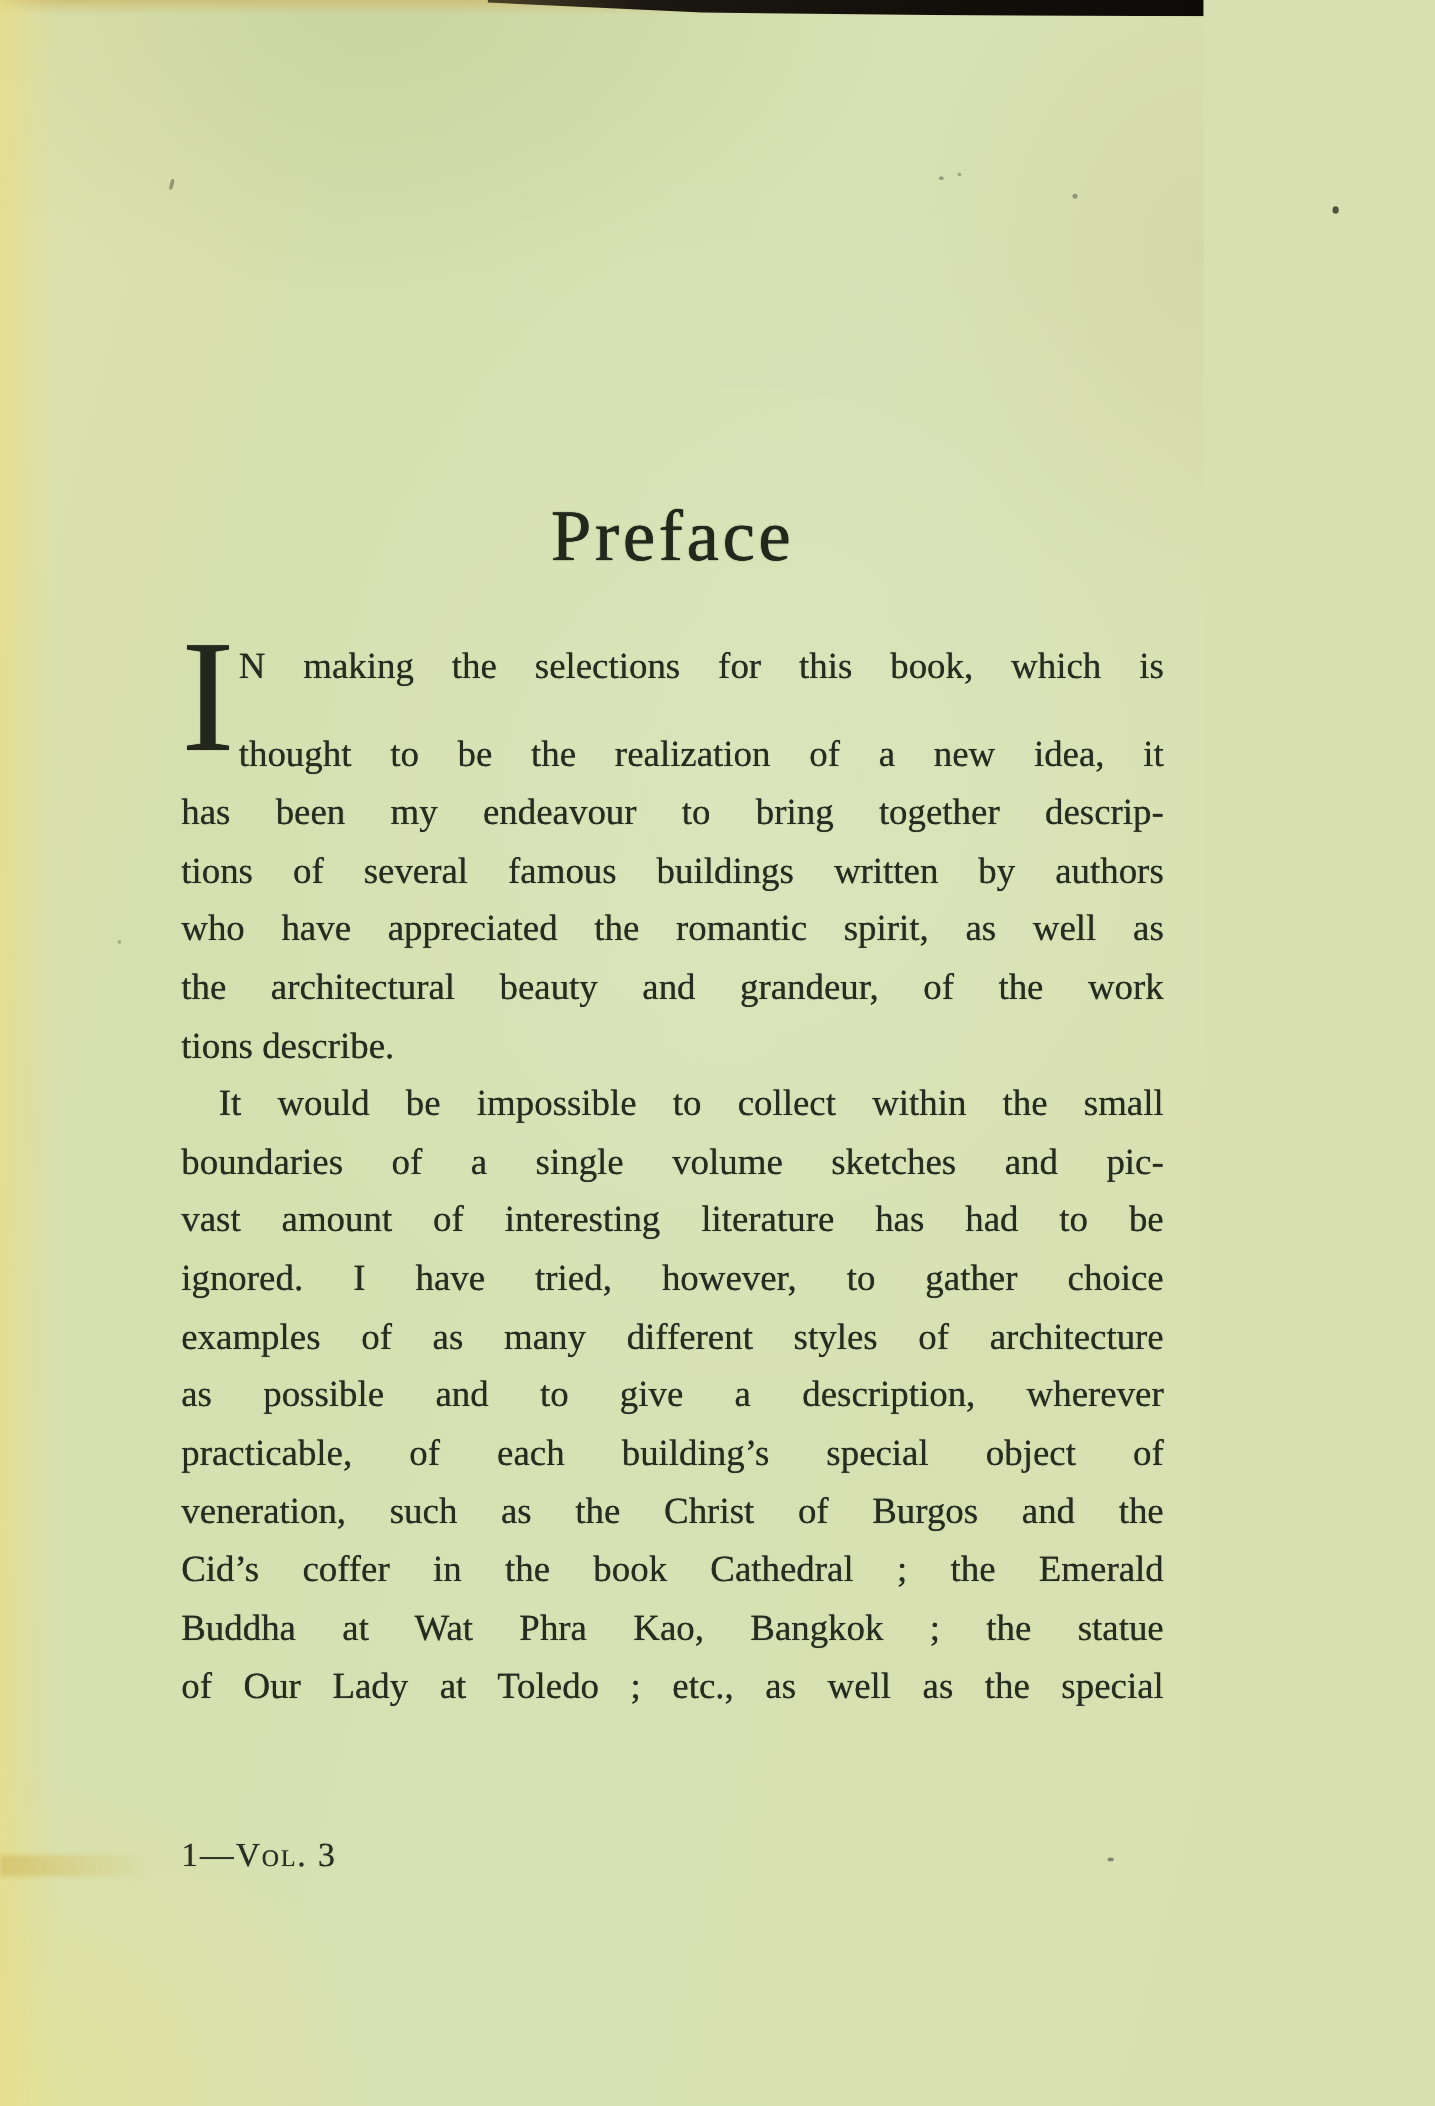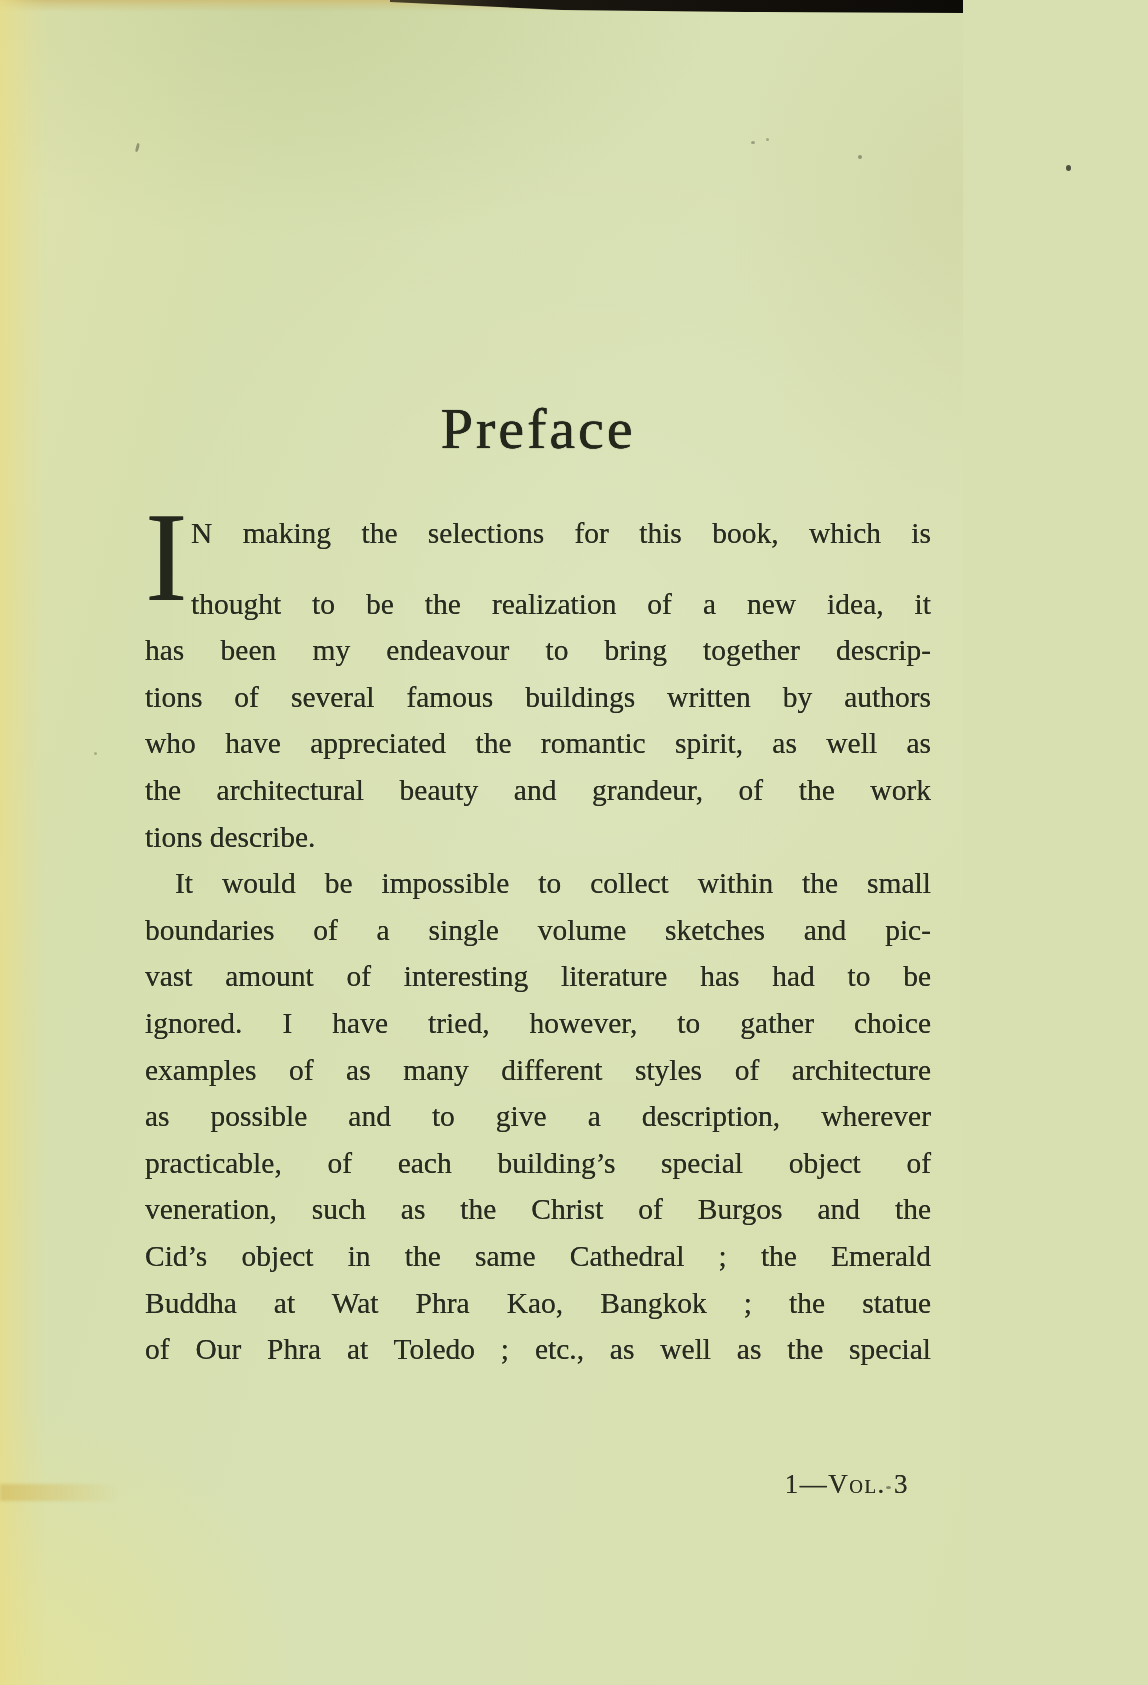--- a/index.html
+++ b/index.html
@@ -93,21 +93,21 @@
     line-height: 93px;
     height: 93px;
     width: 46px;
     margin-top: 1px;
     color: #23271c;
   }
   .para-0 .line:nth-of-type(2) { padding-left: 28px; margin-top: 24px; }
   .para-1 .line:first-of-type { text-indent: 30px; }
   .signature {
     margin-top: 94px;
-    text-align: right;
+    text-align: left;
     padding-right: 22px;
     font-size: 27px;
     line-height: 34px;
     font-variant: small-caps;
     letter-spacing: 1.5px;
     color: #2a2e23;
     text-shadow: 0 0 0.6px rgba(42,46,35,0.85);
   }
 </style>
 </head>
@@ -141,20 +141,20 @@
         </div>
         <div class="para para-1">
           <div class="line">It would be impossible to collect within the small</div>
           <div class="line">boundaries of a single volume sketches and pic-</div>
           <div class="line">vast amount of interesting literature has had to be</div>
           <div class="line">ignored. I have tried, however, to gather choice</div>
           <div class="line">examples of as many different styles of architecture</div>
           <div class="line">as possible and to give a description, wherever</div>
           <div class="line">practicable, of each building’s special object of</div>
           <div class="line">veneration, such as the Christ of Burgos and the</div>
-          <div class="line">Cid’s object in the same Cathedral ; the Emerald</div>
+          <div class="line">Cid’s coffer in the book Cathedral ; the Emerald</div>
           <div class="line">Buddha at Wat Phra Kao, Bangkok ; the statue</div>
-          <div class="line">of Our Phra at Toledo ; etc., as well as the special</div>
+          <div class="line">of Our Lady at Toledo ; etc., as well as the special</div>
         </div>
       </div>
     <div class="signature">1—Vol. 3</div>
   </div>
 </div>
 
 </body></html>

